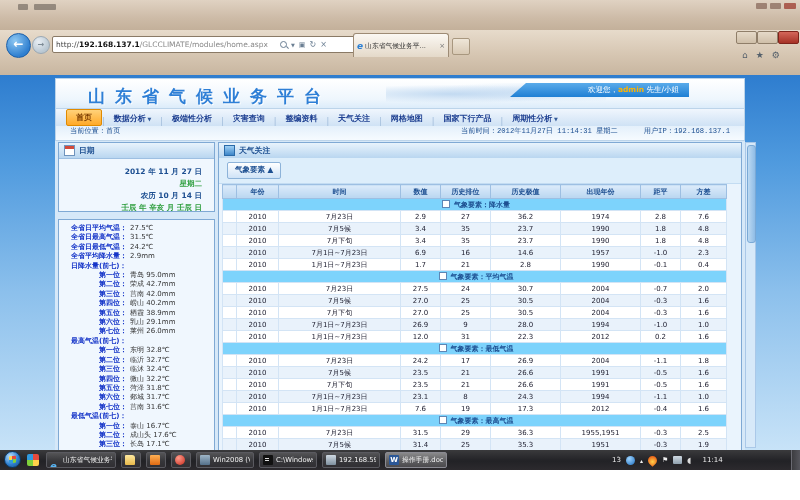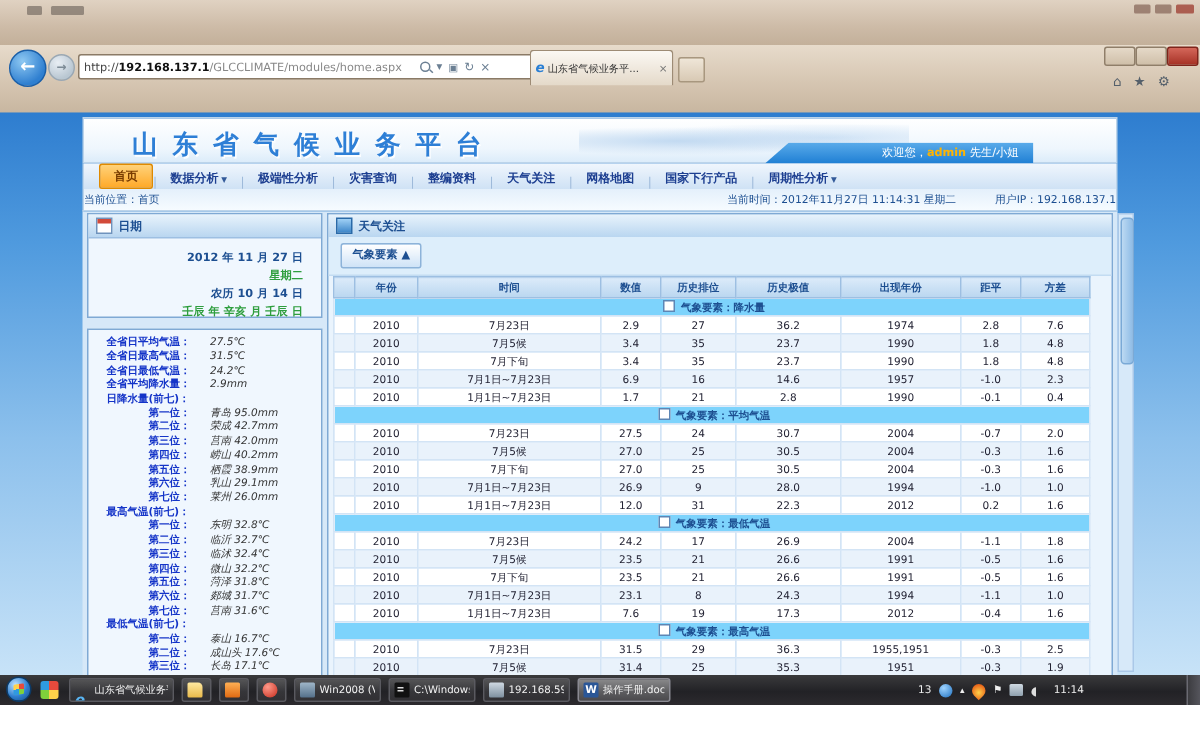--- a/index.html
+++ b/index.html
@@ -58,39 +58,39 @@
   #page{left:0;top:75px;width:800px;height:395px;
     background:linear-gradient(180deg,#2e7dcf 0%,#4f9ade 22%,#8cc0ec 55%,#cfe7f9 100%);}
   #page-header{left:55px;top:3px;width:690px;height:31px;
     background:linear-gradient(180deg,#ffffff 0%,#eef6fd 70%,#dcecfa 100%);
     border:1px solid #bcd4ea;box-sizing:border-box;overflow:hidden;}
   #page-header::before{content:"";position:absolute;left:330px;top:4px;width:220px;height:22px;
     background:radial-gradient(ellipse at 30% 50%,rgba(190,215,240,.9),transparent 60%),
                radial-gradient(ellipse at 75% 40%,rgba(200,222,244,.8),transparent 55%);}
   #site-title{left:32px;top:6px;font-size:17px;font-weight:bold;color:#2e7fd6;letter-spacing:10px;
     text-shadow:1px 1px 0 rgba(255,255,255,.9);white-space:nowrap;}
-  #welcome-ribbon{left:510px;top:20px;width:179px;height:14px;
+  #welcome-ribbon{left:510px;top:8px;width:179px;height:14px;
     background:linear-gradient(180deg,#5aabea,#1f7fd4);
     clip-path:polygon(16px 0,100% 0,100% 100%,0 100%);
     color:#fff;font-size:7.5px;line-height:14px;text-align:right;padding-right:10px;box-sizing:border-box;}
   #welcome-ribbon .usr{color:#ffb400;font-weight:bold;}
 
   #navbar{left:55px;top:34px;width:690px;height:17px;
     background:linear-gradient(180deg,#f0f6fd 0%,#cfe2f5 100%);
     border-left:1px solid #bcd4ea;border-right:1px solid #bcd4ea;
     display:flex;align-items:flex-end;font-size:8px;color:#1d3f91;font-weight:bold;box-sizing:border-box;padding-left:10px;}
   .nav-item{padding:2px 9px;white-space:nowrap;cursor:pointer;}
   .nav-item.active{background:linear-gradient(180deg,#ffd27a,#ffa928);border:1px solid #e08a00;border-radius:2px;color:#7a3c00;}
   .nav-sep{color:#9db9d9;font-weight:normal;}
   .nav-caret{font-size:5px;color:#335a99;}
 
   #breadcrumb{left:55px;top:51px;width:690px;height:15px;
     background:linear-gradient(180deg,#e4f0fb,#f6fbff);
     border:1px solid #bcd4ea;border-top:none;box-sizing:border-box;
-    display:flex;align-items:center;font-size:7.2px;color:#1d4f91;padding:0 0;}
+    display:flex;font-size:7.2px;color:#1d4f91;padding:0 14px;font-family:Liberation Mono, monospace;}
   #breadcrumb .spacer{flex:1;}
   #breadcrumb .bc-time{margin-right:26px;}
 
   #content-bg{left:55px;top:66px;width:690px;height:329px;background:#d6e8f8;}
 
   
   .panel{position:absolute;border:1px solid #7fa9d4;background:#f0f7fe;box-sizing:border-box;}
   .panel-hd{height:15px;background:linear-gradient(180deg,#e8f3fc,#b9d6f0);border-bottom:1px solid #9dbfe2;
     display:flex;align-items:center;font-size:7.8px;font-weight:bold;color:#1d4f91;padding-left:5px;gap:4px;}
   .ph-ico{width:9px;height:9px;background:#fff;border:1px solid #6f93bd;position:relative;}
@@ -100,21 +100,21 @@
 
   #cal-panel{left:58px;top:67px;width:157px;height:70px;}
   #cal-body{padding:7px 12px 0 0;text-align:right;font-size:7.5px;line-height:12px;}
   .cal-blue{color:#1d4f91;font-weight:bold;}
   .cal-green{color:#2e9e3e;font-weight:bold;}
 
   #yest-panel{left:58px;top:144px;width:157px;height:251px;overflow:hidden;}
   #yest-body{padding-top:4px;font-size:7px;line-height:9.4px;}
   .yrow{display:flex;white-space:nowrap;}
   .yrow .lbl{width:68px;text-align:right;color:#1434c8;font-weight:bold;flex:none;}
-  .yrow .val{margin-left:13px;color:#333;font-style:italic;}
+  .yrow .val{margin-left:3px;color:#333;}
   .ysec{color:#1434c8;font-weight:bold;padding-left:12px;}
 
   
   #main-panel{left:218px;top:67px;width:524px;height:328px;background:#eaf4fd;border:1px solid #7fa9d4;box-sizing:border-box;overflow:hidden;}
   #main-toolbar{position:absolute;left:0;top:15px;width:100%;height:25px;background:#ddeefb;border-bottom:1px solid #c3dcf2;}
   #filter-btn{position:absolute;left:8px;top:4px;height:15px;padding:0 7px;border:1px solid #8db3d9;border-radius:2px;
     background:linear-gradient(180deg,#ffffff,#cfe3f7);font-size:7.5px;line-height:14px;color:#1d4f91;font-weight:bold;}
   #data-table{position:absolute;left:3px;top:41px;border-collapse:collapse;table-layout:fixed;width:504px;font-size:7px;color:#223;}
   #data-table th{height:13px;background:linear-gradient(180deg,#dcebfa,#b9d6f0);color:#1d4f91;font-weight:bold;
     border:1px solid #9dbfe2;padding:0;text-align:center;}

